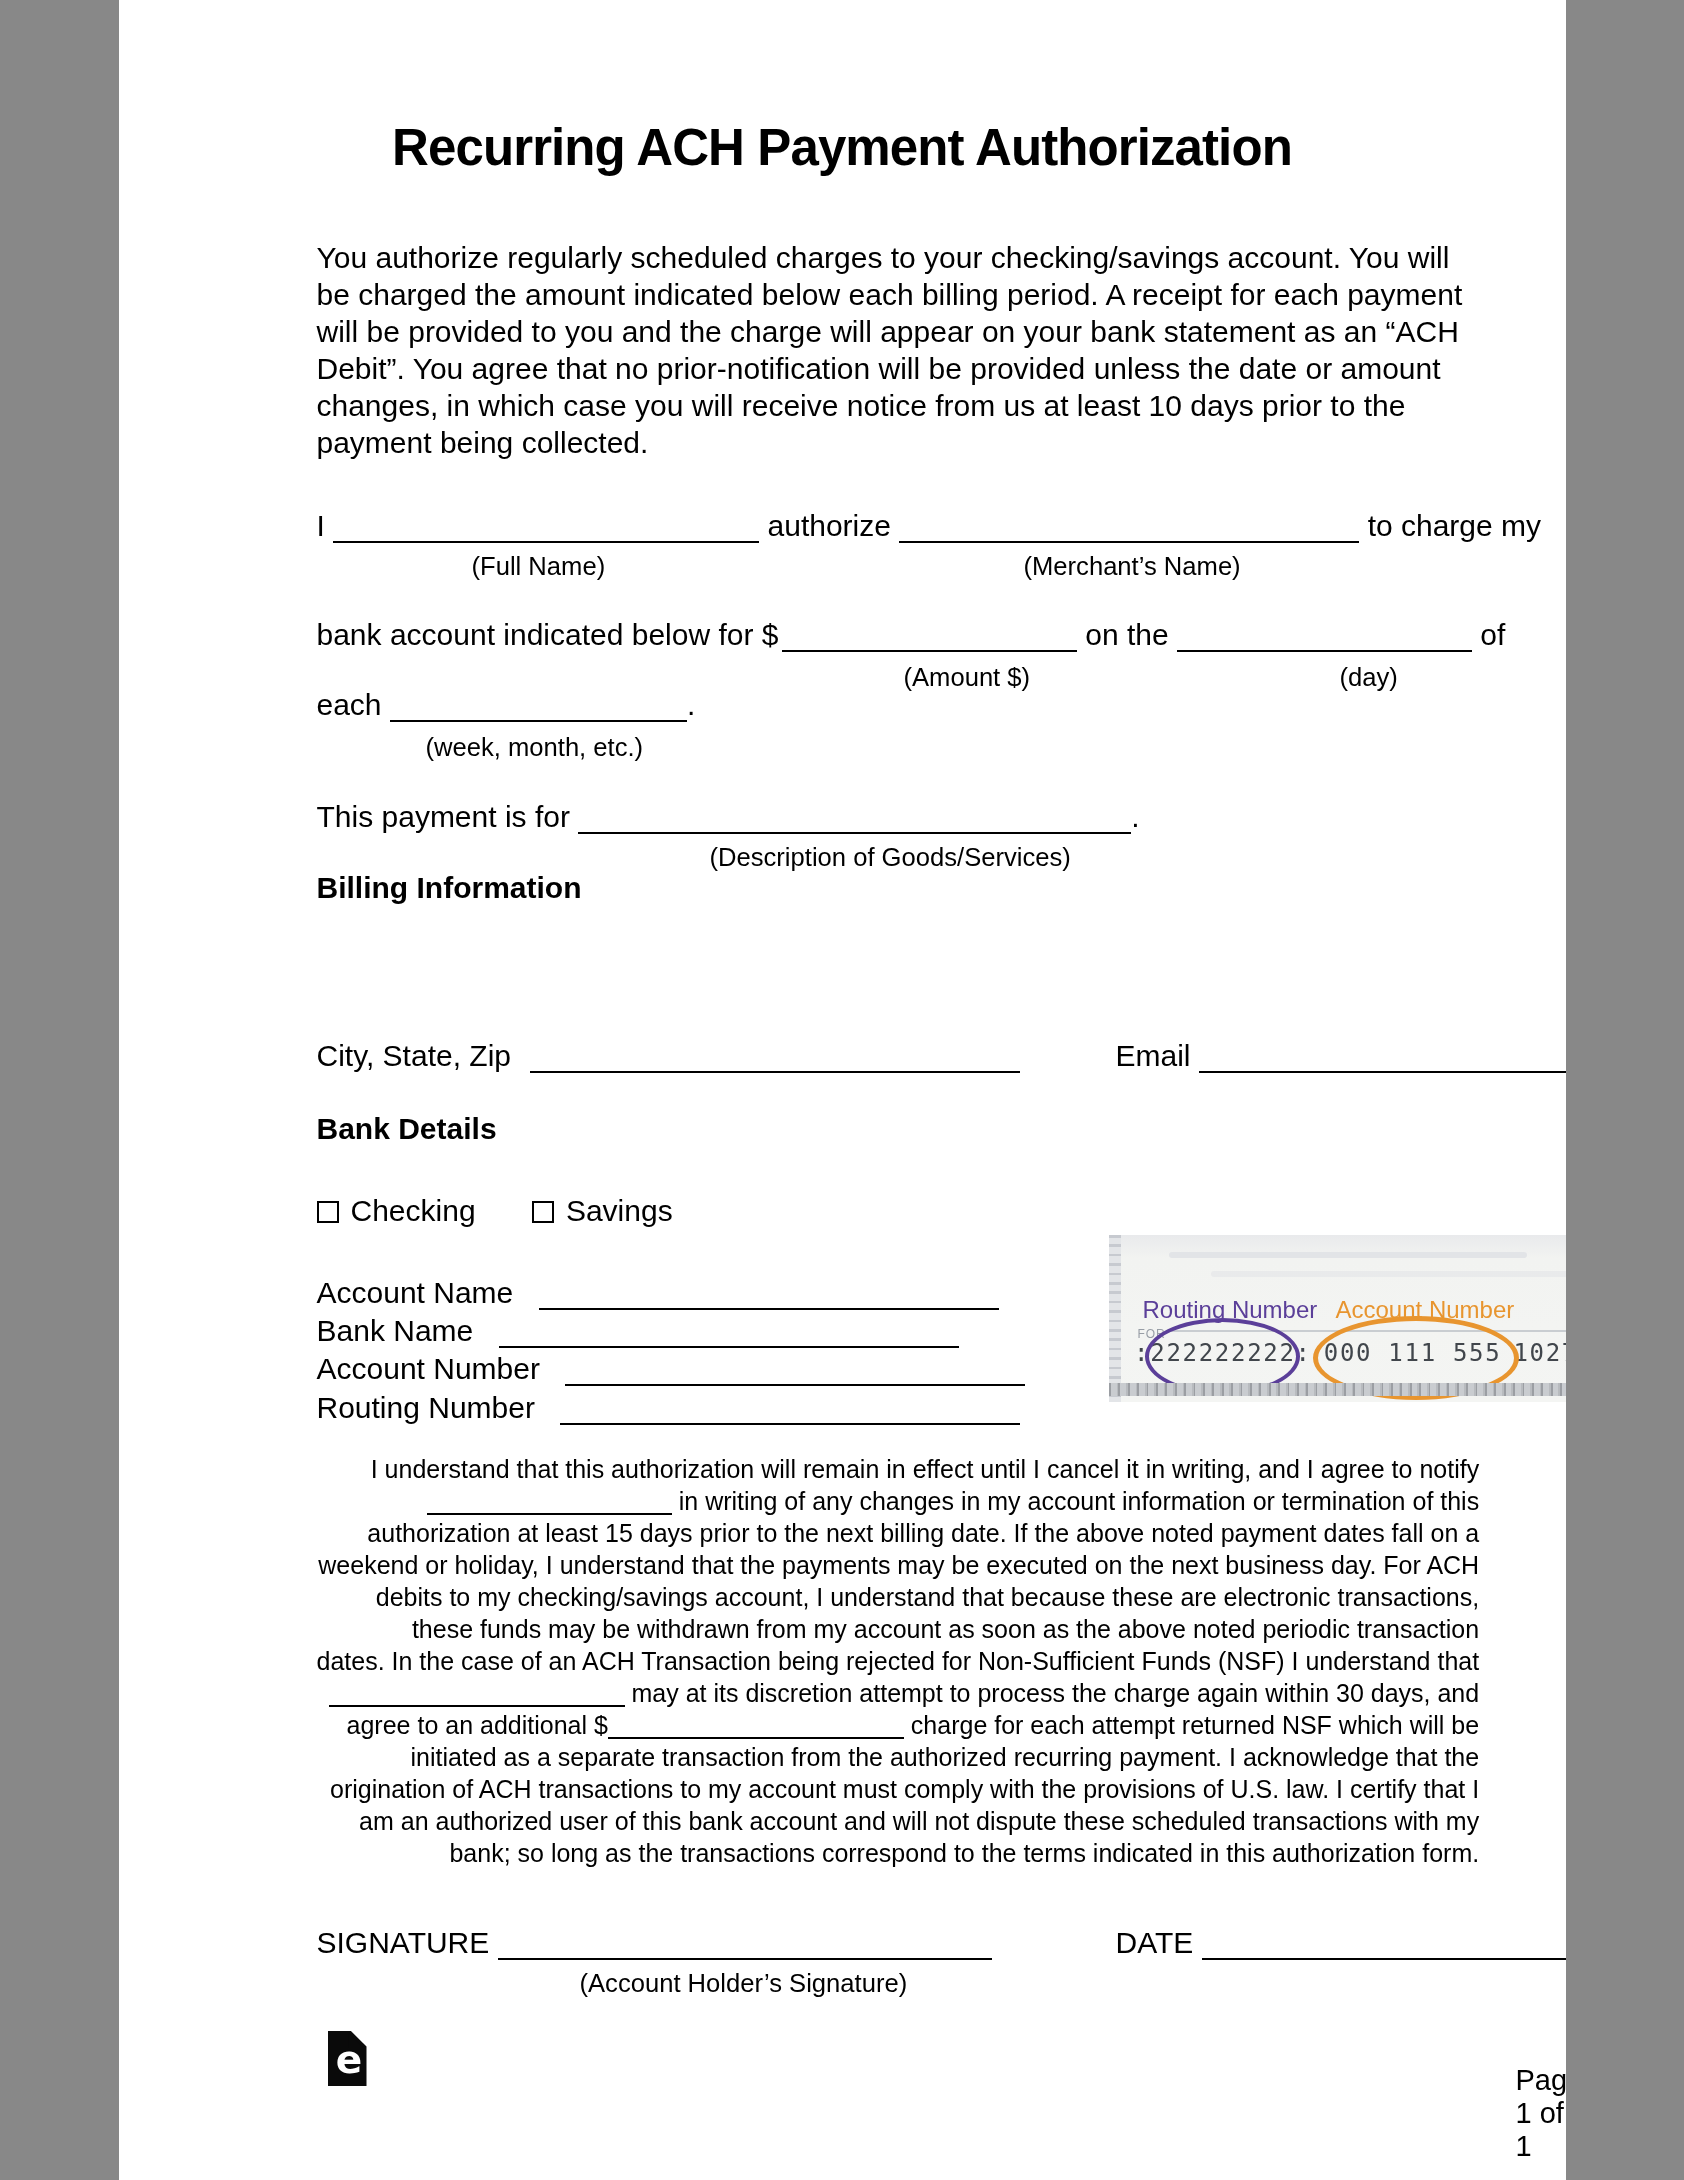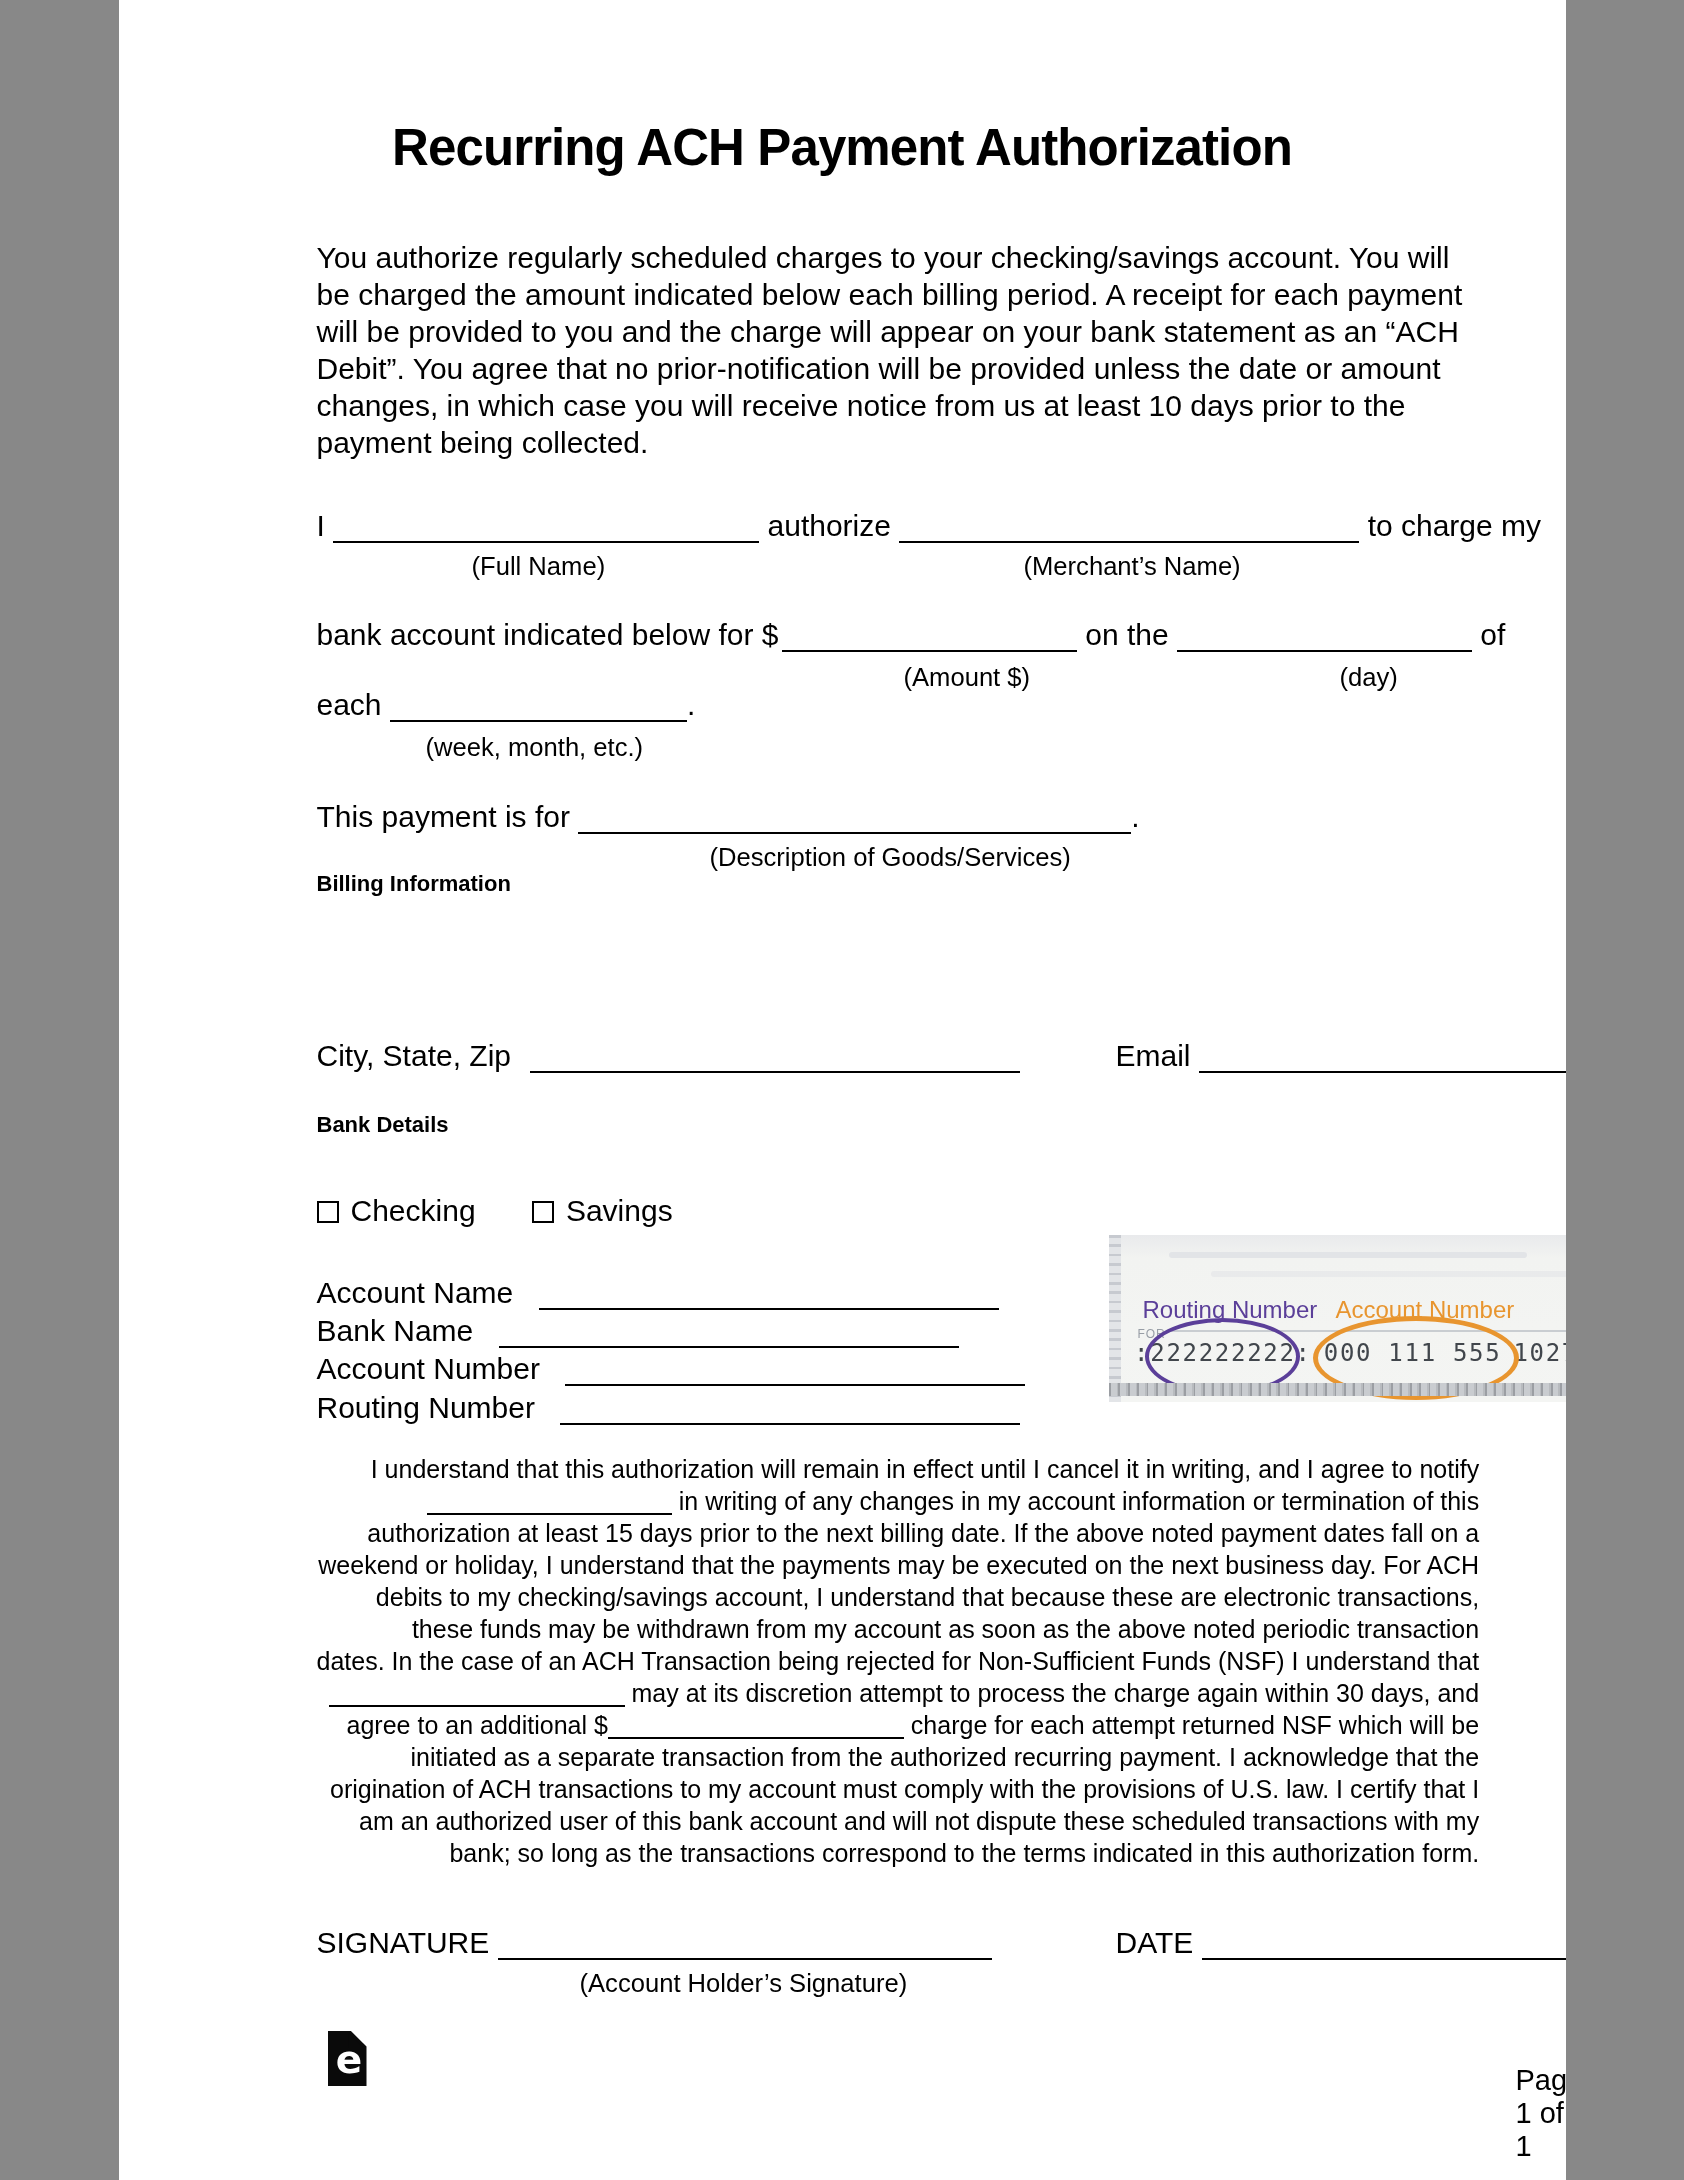--- a/index.html
+++ b/index.html
@@ -8,21 +8,21 @@
     position:relative; width:1447px; height:2181px; background:#ffffff;
     font-family:"Liberation Sans", sans-serif; color:#000;
     margin:0 auto; overflow:hidden;
   }
   .abs { position:absolute; white-space:nowrap; }
   .title { width:100%; text-align:center; top:118px; font-size:51px; font-weight:bold; letter-spacing:-0.9px; }
   .body-text { font-size:30px; line-height:37px; }
   .intro { left:198px; top:239px; }
   .fill-row { left:198px; font-size:30px; line-height:39px; width:1329px; }
   .small-label { font-size:25.6px; }
-  .heading { left:198px; font-size:22px; font-weight:bold;text-align:right; }
+  .heading { left:198px; font-size:30px; font-weight:bold;text-align:right; }
   .bl { display:inline-block; height:0; border-bottom:2.6px solid #000; vertical-align:-6.8px; }
   .terms { left:198px; top:1453px; font-size:25px; line-height:32px;text-align:right; }
   .terms .bl { border-bottom-width:2.1px; vertical-align:-5.1px; }
   .terms div { white-space:nowrap; }
   .col2 { position:absolute; left:799px; top:0; white-space:nowrap; }
   .checkbox { display:inline-block; width:22px; height:22px; border:2.6px solid #000; vertical-align:-1.7px; margin-right:12px; background:#fff; }
   
   .check {
     position:absolute; left:990px; top:1235px; width:525px; height:167px;
     background:linear-gradient(180deg,#e9eaec 0%, #f2f3f1 14%, #f4f5f3 100%);

